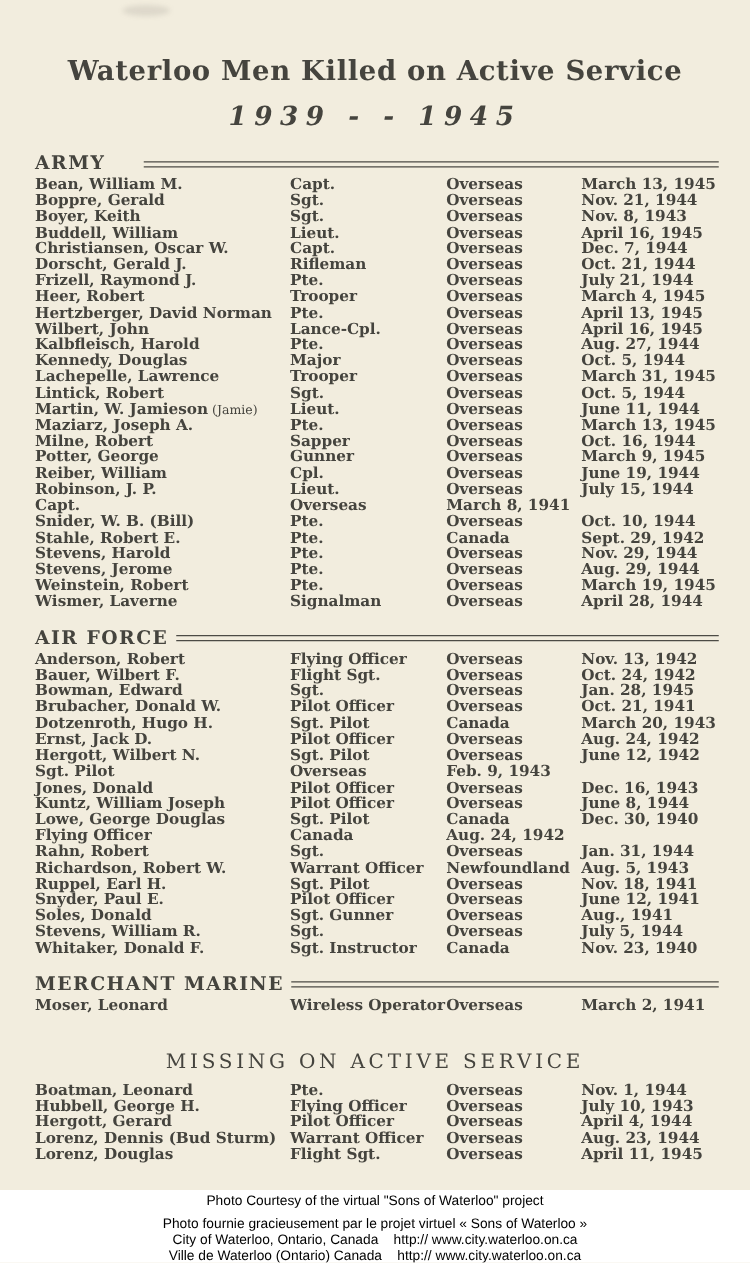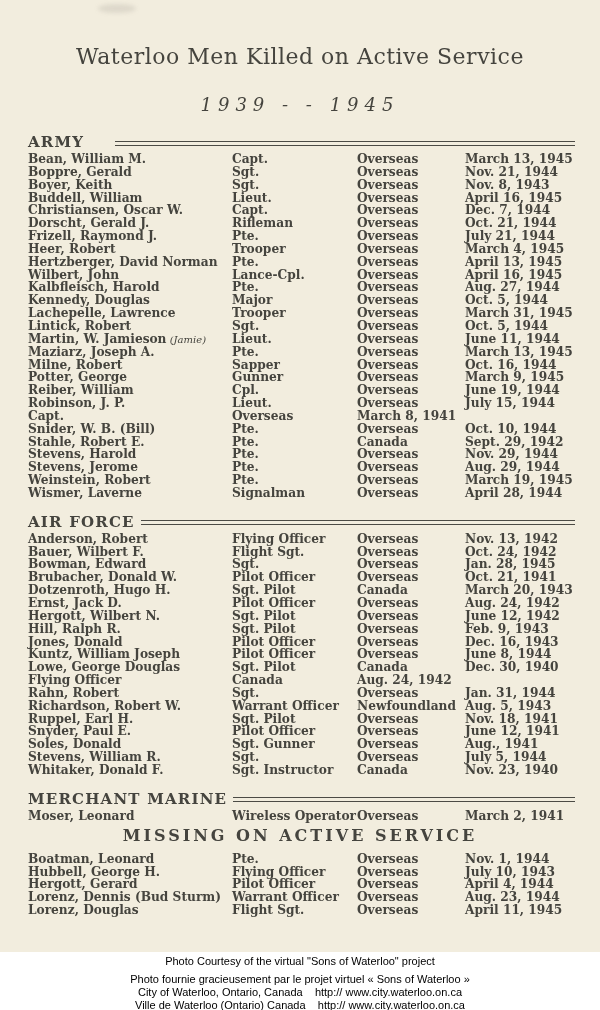--- a/index.html
+++ b/index.html
@@ -16,65 +16,65 @@
     box-sizing: border-box;
   }
   .smudge {
     position: absolute; left: 98px; top: 4px;
     width: 38px; height: 9px; border-radius: 50%;
     background: rgba(120,115,105,.16); filter: blur(2px);
   }
   .title {
     margin: 0; padding-top: 42px;
     text-align: center;
-    font-size: 22px; font-weight: normal;
+    font-size: 22px; font-weight: bold;
     letter-spacing: 0.5px;
     line-height: 30px;
     color: #45443e;
   }
   .subtitle {
-    margin-top: 20px;
+    margin-top: 8px;
     text-align: center;
-    font-size: 18px; font-weight: normal; font-style: italic;
+    font-size: 21px; font-weight: bold; font-style: italic;
     letter-spacing: 6px;
     line-height: 26px;
   }
   .sections { display: block; }
   .section.ruled .sec-head {
     display: flex; align-items: center;
     margin: 14px 25px 3px 28px;
     height: 16px;
   }
   .section.ruled:first-child .sec-head { margin-top: 16px; gap: 25px; }
   .sec-label {
     font-size: 15px; font-weight: bold;
     letter-spacing: 1.2px; white-space: nowrap;
   }
   .sec-rule {
     flex: 1; height: 3px; margin-left: 6px; margin-top: 2px;
     border-top: 1px solid #4c4b45;
     border-bottom: 1px solid #4c4b45;
   }
   .center-head {
-    margin: 3px 0 8px 0;
+    margin: 28px 0 8px 0;
     text-align: center;
-    font-size: 16px; font-weight: bold;
+    font-size: 16px; font-weight: normal;
     letter-spacing: 3px;
   }
   .rows { padding-left: 28px; }
   .row {
     display: grid;
     grid-template-columns: 204px 125px 108px 1fr;
     height: 12.85px;
     font-size: 12.2px; font-weight: bold;
     line-height: 12.85px;
     white-space: nowrap;
   }
   .row .c { overflow: visible; }
-  .note { font-style: italic; font-weight: normal; font-size: 10px; text-align: right; }
+  .note { font-weight: normal; font-size: 10px; text-align: right; }
   .footer {
     width: 600px; height: 58px;
     background: #ffffff; color: #000000;
     font-family: "Liberation Sans", sans-serif;
     font-size: 11px; line-height: 13px;
     text-align: center;
     padding-top: 3px; box-sizing: border-box;
   }
   .footer-line { white-space: pre; }
   .footer-line.gap { margin-top: 5px; }
@@ -298,21 +298,20 @@
             <span class="c">Overseas</span>
             <span class="c">Aug. 24, 1942</span>
           </div>
           <div class="row">
             <span class="c">Hergott, Wilbert N.</span>
             <span class="c">Sgt. Pilot</span>
             <span class="c">Overseas</span>
             <span class="c">June 12, 1942</span>
           </div>
           <div class="row">
-            <span class="c">Hill, Ralph R.</span>
             <span class="c">Sgt. Pilot</span>
             <span class="c">Overseas</span>
             <span class="c">Feb. 9, 1943</span>
           </div>
           <div class="row">
             <span class="c">Jones, Donald</span>
             <span class="c">Pilot Officer</span>
             <span class="c">Overseas</span>
             <span class="c">Dec. 16, 1943</span>
           </div>

